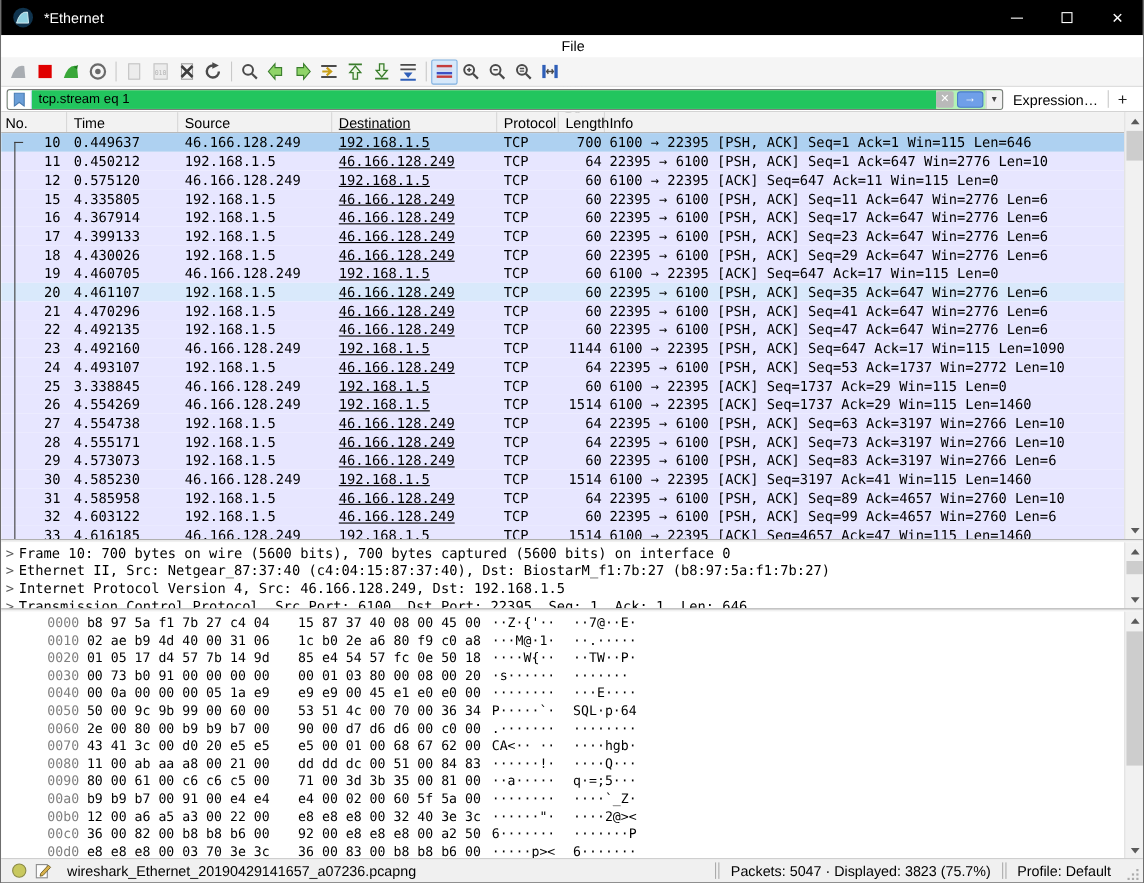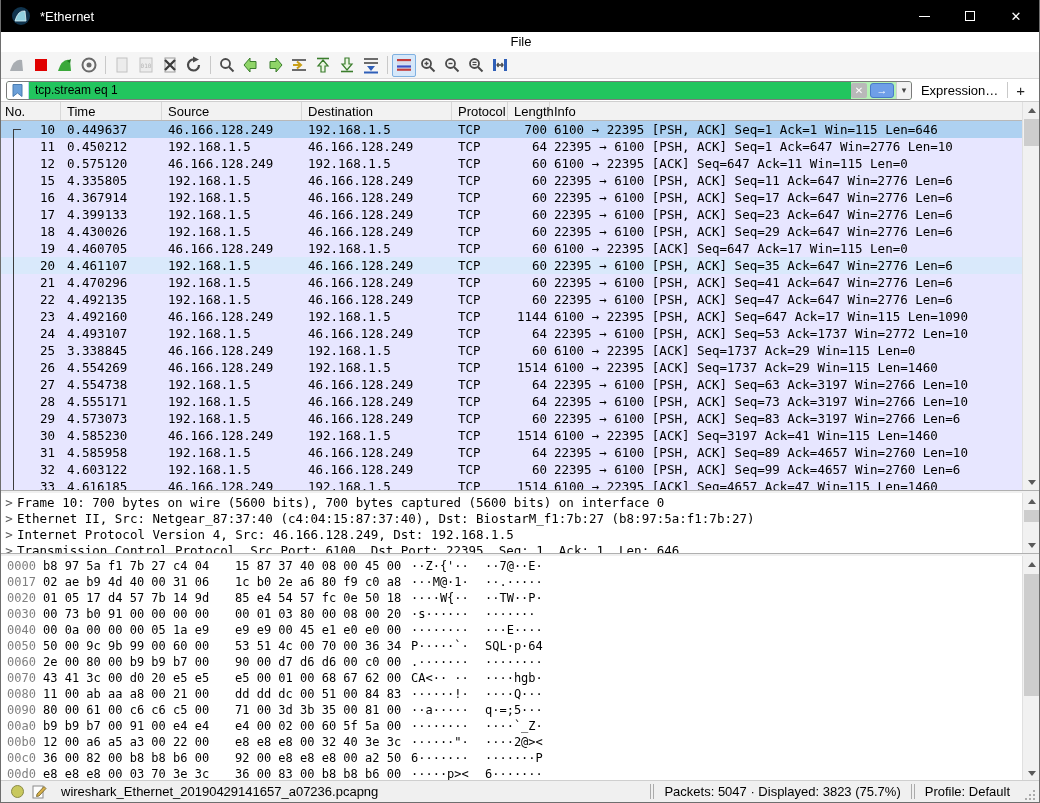--- a/index.html
+++ b/index.html
@@ -41,21 +41,21 @@
   
   .plist-header { position:absolute; top:102px; left:0; width:1023px; height:19px; background:#f2f2f2; border-bottom:1px solid #b8b8b8; display:flex; font-size:13px; color:#000; align-items:center; }
   .hcell { height:100%; display:flex; align-items:center; border-right:1px solid #d8d8d8; }
   .plist-rows { position:absolute; top:121px; left:0; width:1023px; height:369px; overflow:hidden; background:#fff; font-family:"DejaVu Sans Mono",monospace; font-size:12.5px; }
   .prow { display:flex; height:17px; line-height:17px; background:#e7e6ff; color:#000; white-space:nowrap; }
   .prow.selected { background:#aed1f1; }
   .prow.hover { background:#d9e9fb; }
   .c-no   { width:60px;  text-align:right; padding-right:6px; flex:none; }
   .c-time { width:101px; padding-left:6px; flex:none; }
   .c-src  { width:140px; padding-left:6px; flex:none; }
-  .c-dst  { width:150px; padding-left:6px; flex:none; }
+  .c-dst  { width:150px; padding-left:6px; flex:none;text-decoration:underline; }
   .c-proto{ width:56px;  padding-left:6px; flex:none; }
   .c-len  { width:42px;  text-align:right; padding-right:3px; flex:none; }
   .c-info { flex:1; padding-left:4px; overflow:hidden; }
   .hdr-len { justify-content:flex-start; padding-left:6px; text-align:left; }
   .bracket-v { position:absolute; left:12px; top:8px; bottom:0; width:1px; background:#3c3c3c; }
   .bracket-h { position:absolute; left:12px; top:8px; width:8px; height:1px; background:#3c3c3c; }
 
   
   .vscroll { position:absolute; right:0; width:17px; background:#f1f1f1; border-left:1px solid #e0e0e0; }
   .sb-arrow { position:absolute; left:0; width:17px; height:16px; display:flex; align-items:center; justify-content:center; }
@@ -66,21 +66,21 @@
   
   .split { position:absolute; left:0; right:0; background:#f0f0f0; border-top:1px solid #b0b0b0; }
 
   
   .details { position:absolute; top:493px; left:0; width:1023px; height:60px; background:#fff; overflow:hidden; font-family:"DejaVu Sans Mono",monospace; font-size:12.5px; color:#000; padding-top:2px; }
   .drow { height:16px; line-height:16px; display:flex; white-space:nowrap; }
   .dchev { width:16px; text-align:center; color:#5a5a5a; flex:none; }
 
   
   .hexpane { position:absolute; top:556px; left:0; width:1023px; height:225px; background:#fff; overflow:hidden; font-family:"DejaVu Sans Mono",monospace; font-size:12px; color:#000; padding-top:2px; }
-  .xrow { height:16px; line-height:16px; white-space:pre; display:flex; }
+  .xrow { height:16px; line-height:16px; white-space:pre; display:flex;padding-left:36px; }
   .h-off { width:40px; padding-left:6px; color:#7f7f7f; flex:none; }
   .h-g1 { margin-left:2px; width:168px; flex:none; }
   .h-g2 { margin-left:24px; width:168px; flex:none; }
   .h-a1 { margin-left:8px; width:60px; flex:none; }
   .h-a2 { margin-left:14px; flex:none; }
 
   
   .statusbar { position:absolute; left:0; right:0; bottom:0; height:22px; background:#f0f0f0; border-top:1px solid #cfcfcf; display:flex; align-items:center; font-size:13px; color:#000;margin-top:26px; }
   .expert-dot { width:13px; height:13px; border-radius:50%; background:#c8c85e; border:1px solid #8a8a46; margin:0 8px 0 10px; }
   .status-file { margin-left:14px; flex:1; white-space:nowrap; overflow:hidden; }
@@ -525,21 +525,21 @@
     <div class="sb-thumb" style="top:17px; height:12px;"></div>
     <div class="sb-arrow" style="bottom:0;">
         <div class="tri-dn"></div>
       </div>
   </div>
 
   <div class="split" style="top:553px; height:3px;"></div>
 
   <div class="hexpane">
       <div class="xrow"><span class="h-off">0000</span><span class="h-g1">b8 97 5a f1 7b 27 c4 04</span><span class="h-g2">15 87 37 40 08 00 45 00</span><span class="h-a1">··Z·{'··</span><span class="h-a2">··7@··E·</span></div>
-      <div class="xrow"><span class="h-off">0017</span><span class="h-g1">02 ae b9 4d 40 00 31 06</span><span class="h-g2">1c b0 2e a6 80 f9 c0 a8</span><span class="h-a1">···M@·1·</span><span class="h-a2">··.·····</span></div>
+      <div class="xrow"><span class="h-off">0010</span><span class="h-g1">02 ae b9 4d 40 00 31 06</span><span class="h-g2">1c b0 2e a6 80 f9 c0 a8</span><span class="h-a1">···M@·1·</span><span class="h-a2">··.·····</span></div>
       <div class="xrow"><span class="h-off">0020</span><span class="h-g1">01 05 17 d4 57 7b 14 9d</span><span class="h-g2">85 e4 54 57 fc 0e 50 18</span><span class="h-a1">····W{··</span><span class="h-a2">··TW··P·</span></div>
       <div class="xrow"><span class="h-off">0030</span><span class="h-g1">00 73 b0 91 00 00 00 00</span><span class="h-g2">00 01 03 80 00 08 00 20</span><span class="h-a1">·s······</span><span class="h-a2">······· </span></div>
       <div class="xrow"><span class="h-off">0040</span><span class="h-g1">00 0a 00 00 00 05 1a e9</span><span class="h-g2">e9 e9 00 45 e1 e0 e0 00</span><span class="h-a1">········</span><span class="h-a2">···E····</span></div>
       <div class="xrow"><span class="h-off">0050</span><span class="h-g1">50 00 9c 9b 99 00 60 00</span><span class="h-g2">53 51 4c 00 70 00 36 34</span><span class="h-a1">P·····`·</span><span class="h-a2">SQL·p·64</span></div>
       <div class="xrow"><span class="h-off">0060</span><span class="h-g1">2e 00 80 00 b9 b9 b7 00</span><span class="h-g2">90 00 d7 d6 d6 00 c0 00</span><span class="h-a1">.·······</span><span class="h-a2">········</span></div>
       <div class="xrow"><span class="h-off">0070</span><span class="h-g1">43 41 3c 00 d0 20 e5 e5</span><span class="h-g2">e5 00 01 00 68 67 62 00</span><span class="h-a1">CA&lt;·· ··</span><span class="h-a2">····hgb·</span></div>
       <div class="xrow"><span class="h-off">0080</span><span class="h-g1">11 00 ab aa a8 00 21 00</span><span class="h-g2">dd dd dc 00 51 00 84 83</span><span class="h-a1">······!·</span><span class="h-a2">····Q···</span></div>
       <div class="xrow"><span class="h-off">0090</span><span class="h-g1">80 00 61 00 c6 c6 c5 00</span><span class="h-g2">71 00 3d 3b 35 00 81 00</span><span class="h-a1">··a·····</span><span class="h-a2">q·=;5···</span></div>
       <div class="xrow"><span class="h-off">00a0</span><span class="h-g1">b9 b9 b7 00 91 00 e4 e4</span><span class="h-g2">e4 00 02 00 60 5f 5a 00</span><span class="h-a1">········</span><span class="h-a2">····`_Z·</span></div>
       <div class="xrow"><span class="h-off">00b0</span><span class="h-g1">12 00 a6 a5 a3 00 22 00</span><span class="h-g2">e8 e8 e8 00 32 40 3e 3c</span><span class="h-a1">······"·</span><span class="h-a2">····2@&gt;&lt;</span></div>

